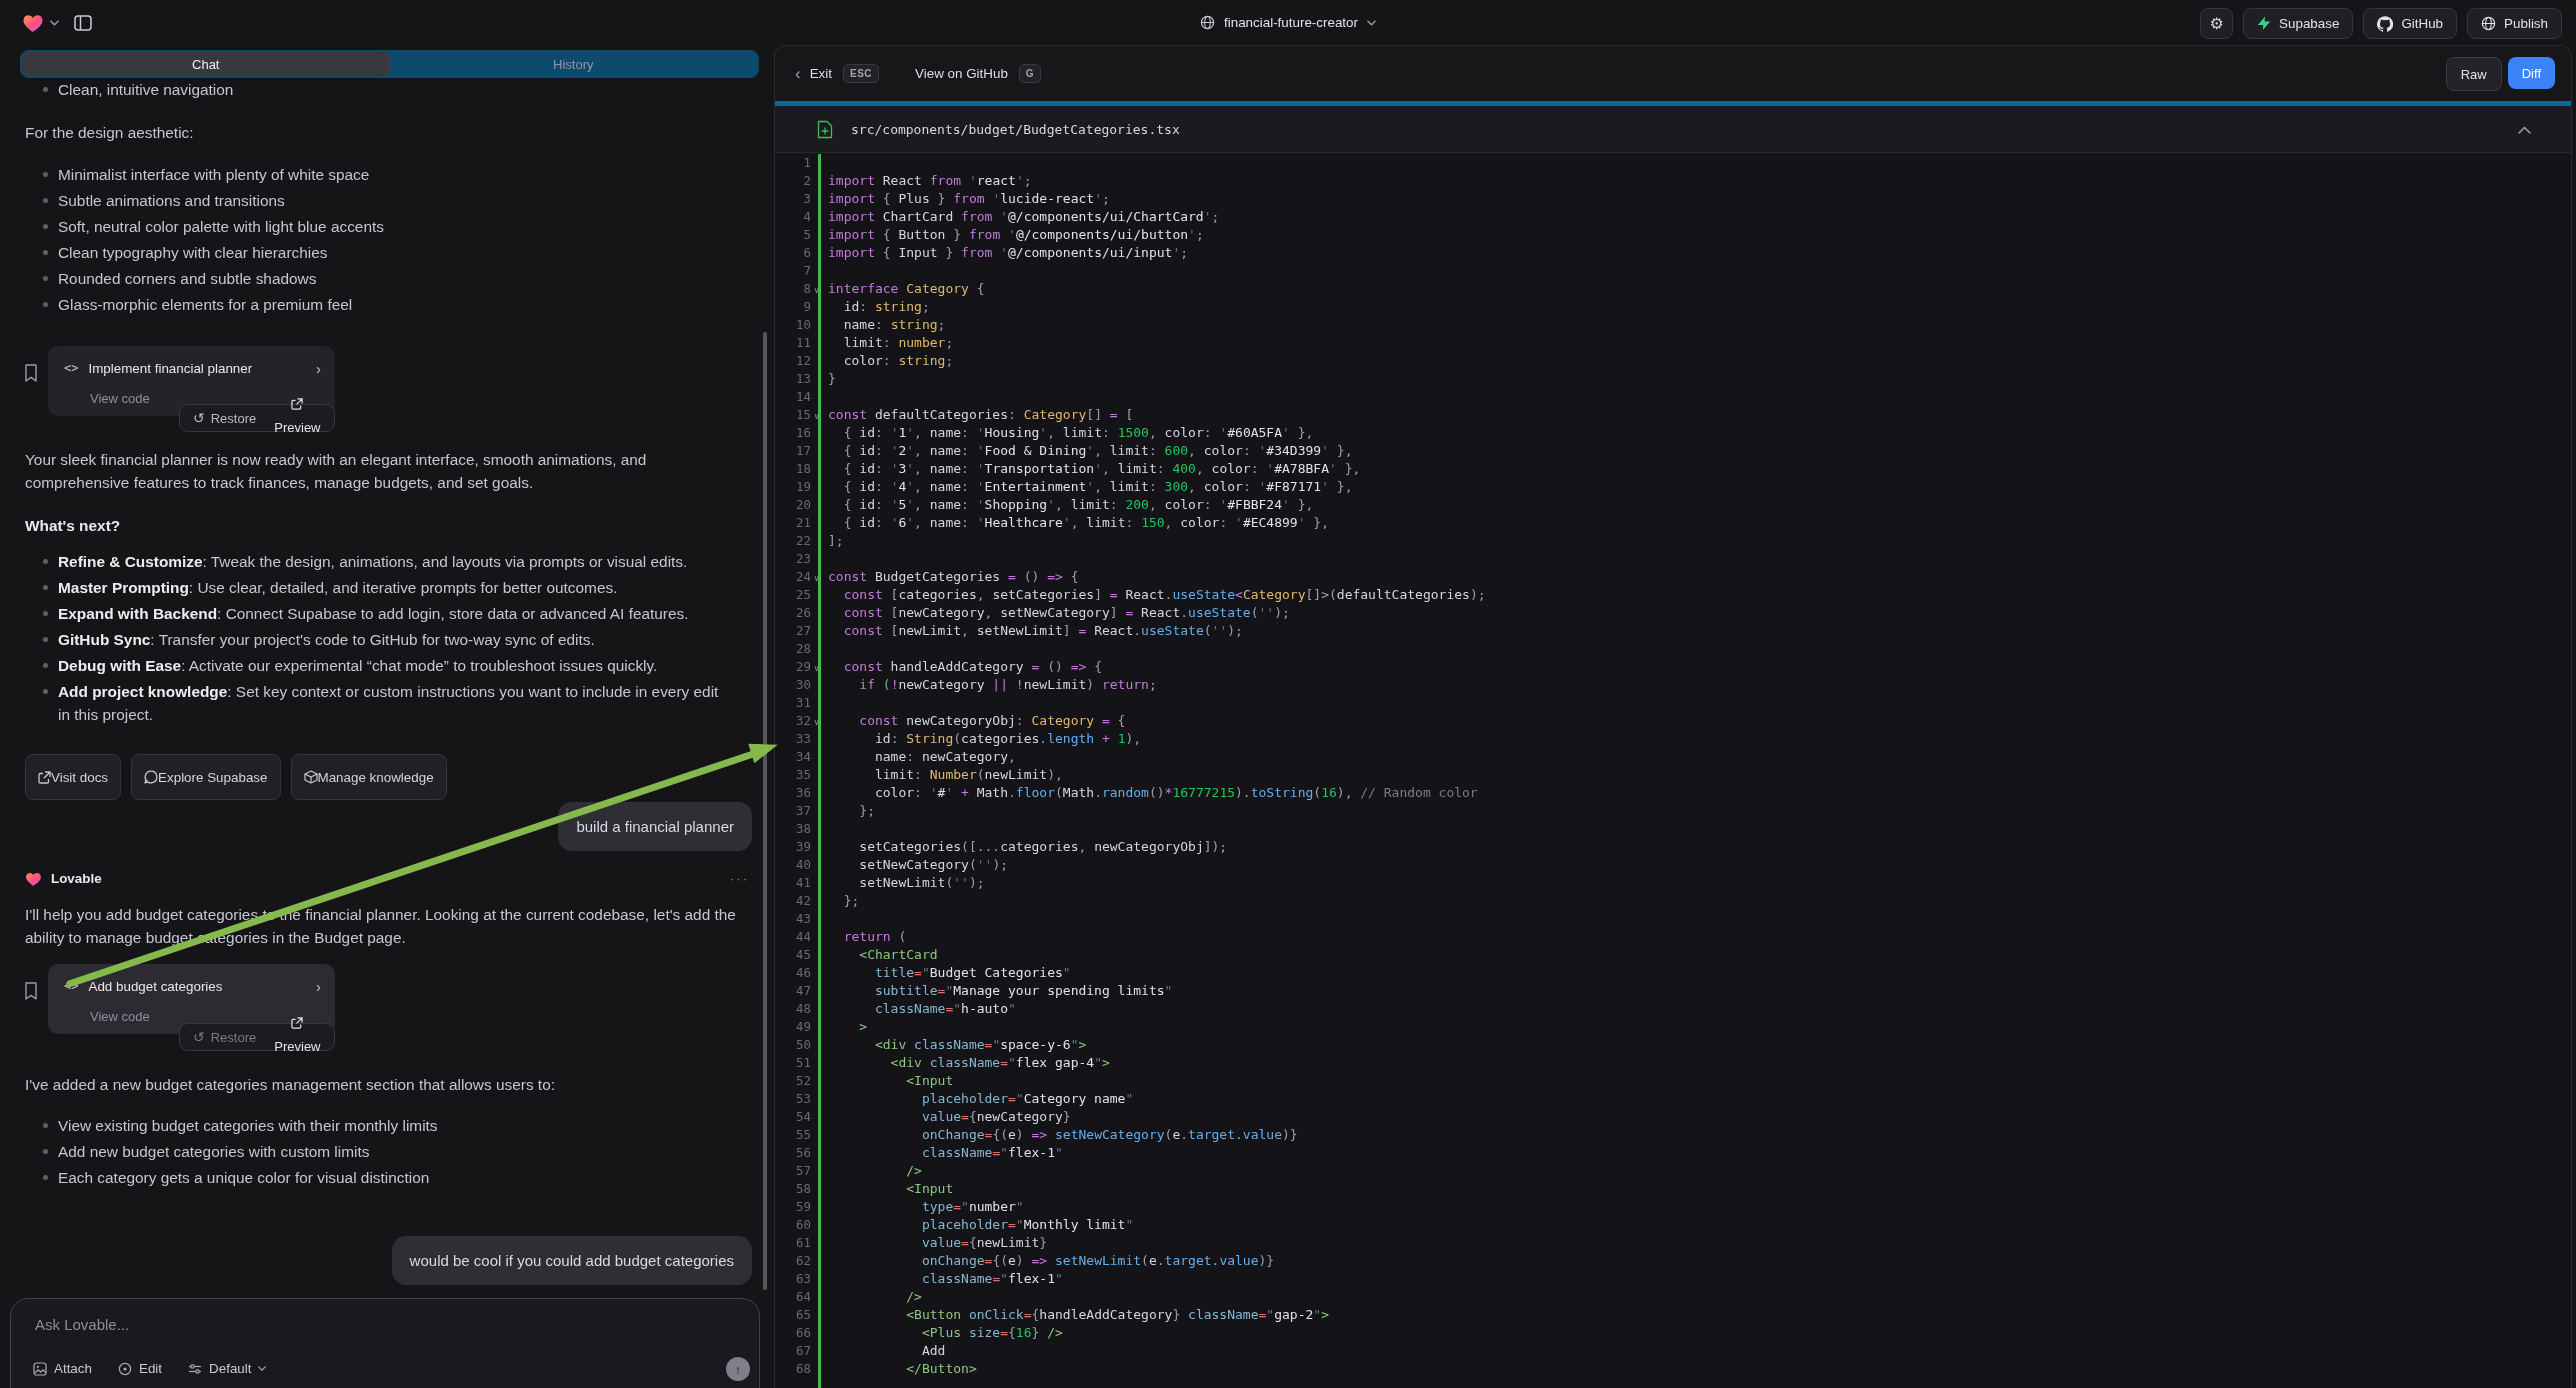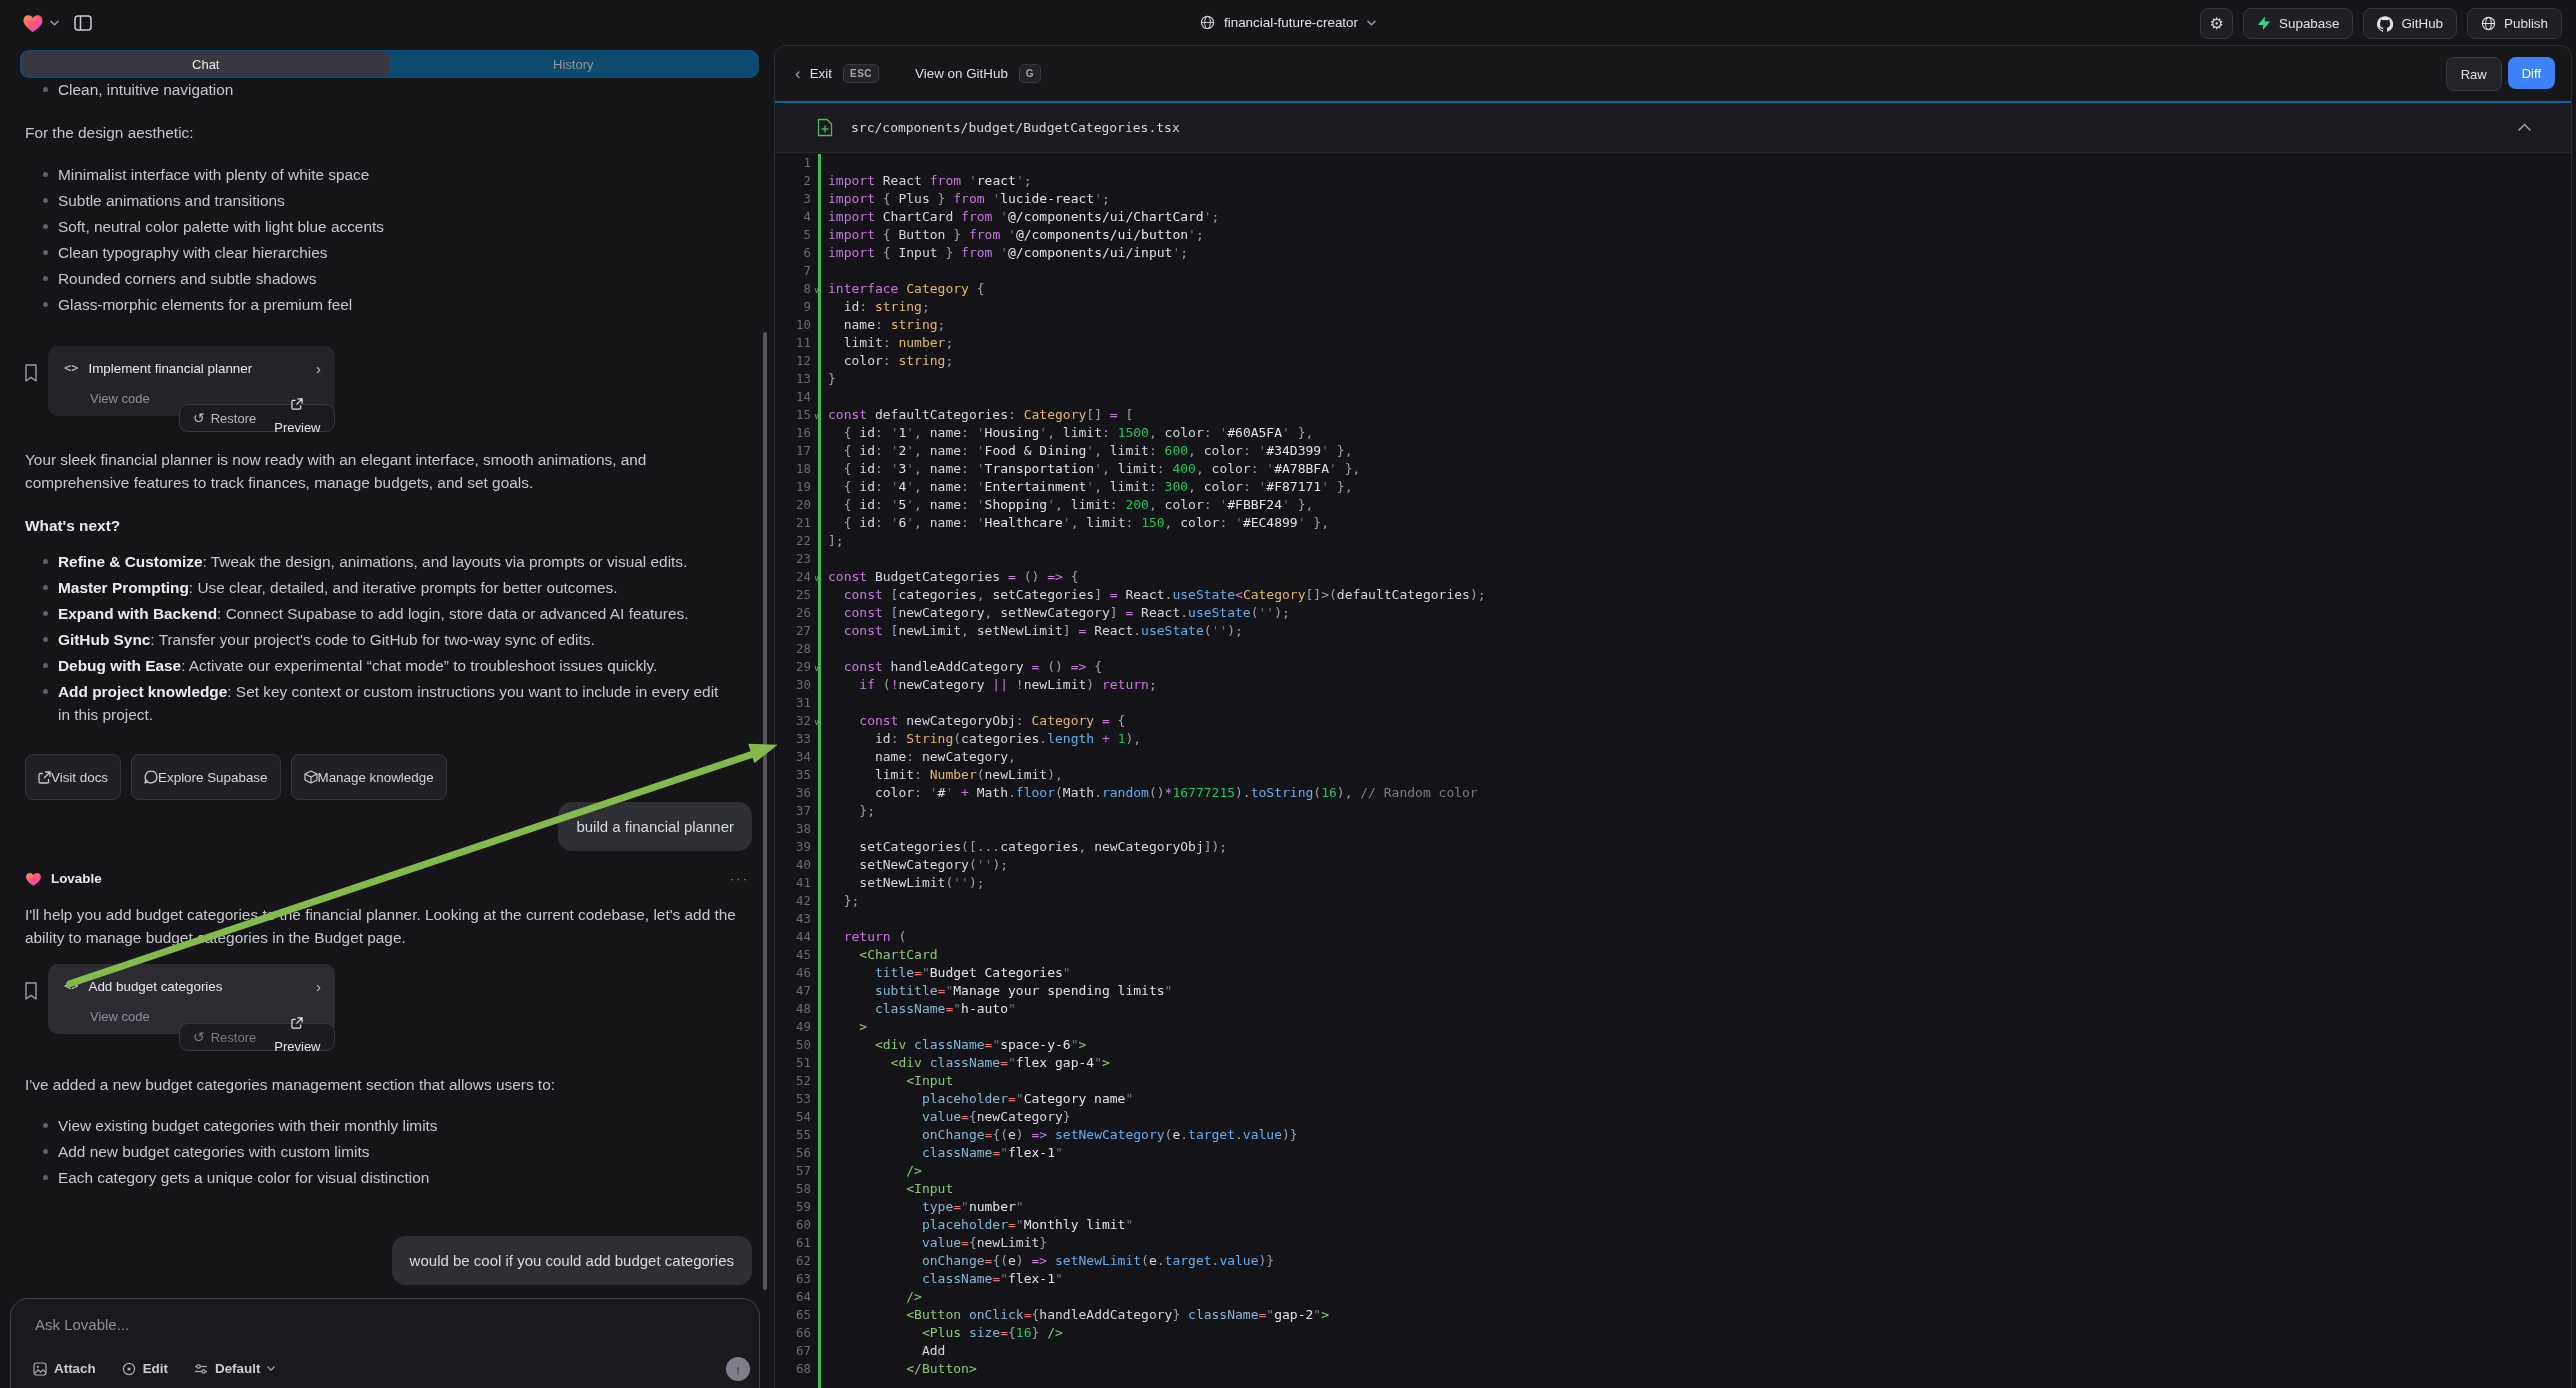--- a/index.html
+++ b/index.html
@@ -68,40 +68,40 @@
   #para2{left:25px;top:858px;width:724px;}
   #para3{left:25px;top:1028px;width:724px;}
   #added-list{left:30px;top:1069px;width:702px;}
   .scroll-thumb{right:7px;top:287px;width:4px;height:958px;background:#55555C;border-radius:2px;}
 
   .composer{left:10px;top:1253px;width:750px;height:129px;background:#1A1A1E;border:1.5px solid #41414A;
             border-radius:18px;box-sizing:border-box;}
   .composer input{position:absolute;left:22px;top:16px;width:498px;background:transparent;border:none;outline:none;
                   font-family:"Liberation Sans",sans-serif;font-size:15px;color:#E6E7EC;}
   .composer input::placeholder{color:#8D8F99;}
-  .comp-row{position:absolute;left:22px;top:58px;display:flex;gap:26px;align-items:center;font-weight:bold;}
+  .comp-row{position:absolute;left:22px;top:58px;display:flex;gap:26px;align-items:center;}
   .comp-item{display:flex;align-items:center;gap:7px;font-size:13.4px;color:#C9CBD3;}
   .send{position:absolute;right:9px;top:58px;width:24px;height:24px;border-radius:50%;background:#7E7F88;
         display:flex;align-items:center;justify-content:center;color:#1C1C20;font-size:13px;font-weight:700;}
 
   
   .codepanel{position:absolute;left:774px;top:45px;width:1798px;height:1343px;background:#17171A;
              border:1px solid #2B2B30;border-bottom:none;border-radius:12px 12px 0 0;overflow:hidden;box-sizing:border-box;}
   .code-hdr{position:absolute;top:0;left:0;right:0;height:55px;}
   .exit-group{position:absolute;left:20px;top:0;height:55px;display:flex;align-items:center;gap:11px;font-size:13.4px;color:#DEDFE4;}
   .back{color:#A0A1A9;font-size:17px;margin-right:-2px;}
   .kbd{border:1px solid #3A3A42;background:#222227;border-radius:5px;font-size:10px;font-weight:700;
        color:#A4A6AE;padding:3px 6px;letter-spacing:0.5px;}
   .hdr-gap{width:14px;}
   .rd-group{position:absolute;right:16px;top:11px;display:flex;gap:6px;}
   .btn-raw{height:32px;padding:0 14px;border:1px solid #3A3A42;background:#232328;border-radius:8px;
            font-size:13px;color:#E2E3E8;display:flex;align-items:center;}
   .btn-diff{height:32px;padding:0 14px;background:#3E82F7;border-radius:8px;font-size:13px;color:#FFFFFF;
             display:flex;align-items:center;}
-  .filebar{position:absolute;top:55px;left:0;right:0;height:52px;background:#1B1B1F;border-top:2px solid #0369a1;
+  .filebar{position:absolute;top:55px;left:0;right:0;height:52px;background:#1B1B1F;border-top:5px solid #0369a1;
            border-bottom:1px solid #26262B;display:flex;align-items:center;box-sizing:border-box;}
   .filepath{margin-left:18px;font-family:"DejaVu Sans Mono",monospace;font-size:13px;color:#D6D8DD;}
   .fileicon{margin-left:42px;}
   .collapse{position:absolute;right:40px;top:20px;}
   .codewrap{position:absolute;top:108px;left:0;right:0;bottom:0;background:#141418;}
   .gutterline{position:absolute;left:43px;top:0;bottom:0;width:2.5px;background:#3FB950;}
   #code-lines{position:absolute;left:0;right:0;top:0;font-family:"DejaVu Sans Mono",monospace;font-size:13px;}
   .cl{position:relative;height:18px;}
   .lnum{position:absolute;left:0;width:36px;text-align:right;color:#666B74;font-size:12.4px;line-height:18px;}
   .fold{position:absolute;left:39px;color:#8A8F98;font-size:8.5px;line-height:18px;top:1px;}

